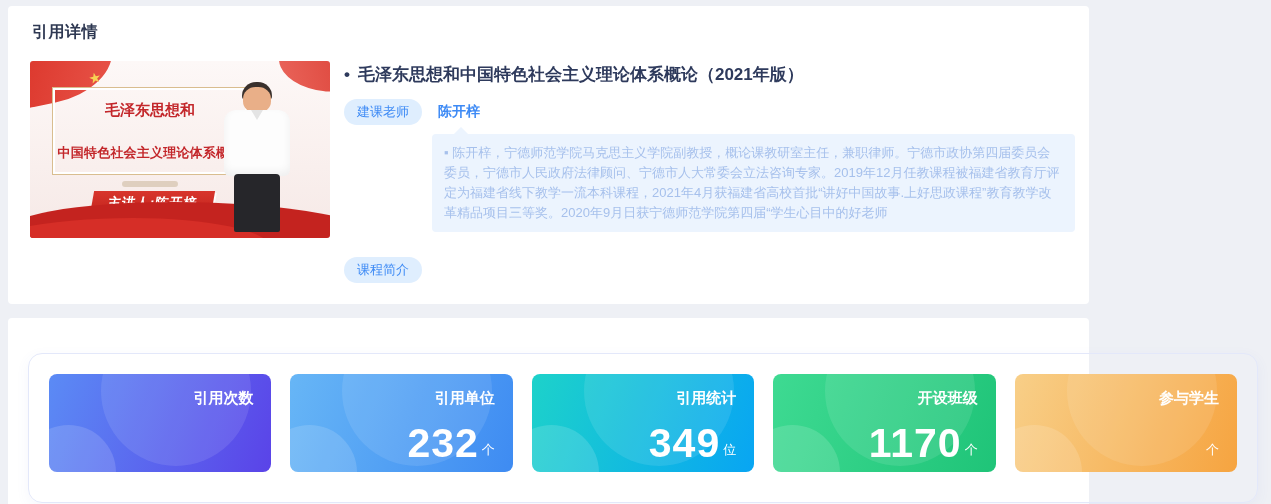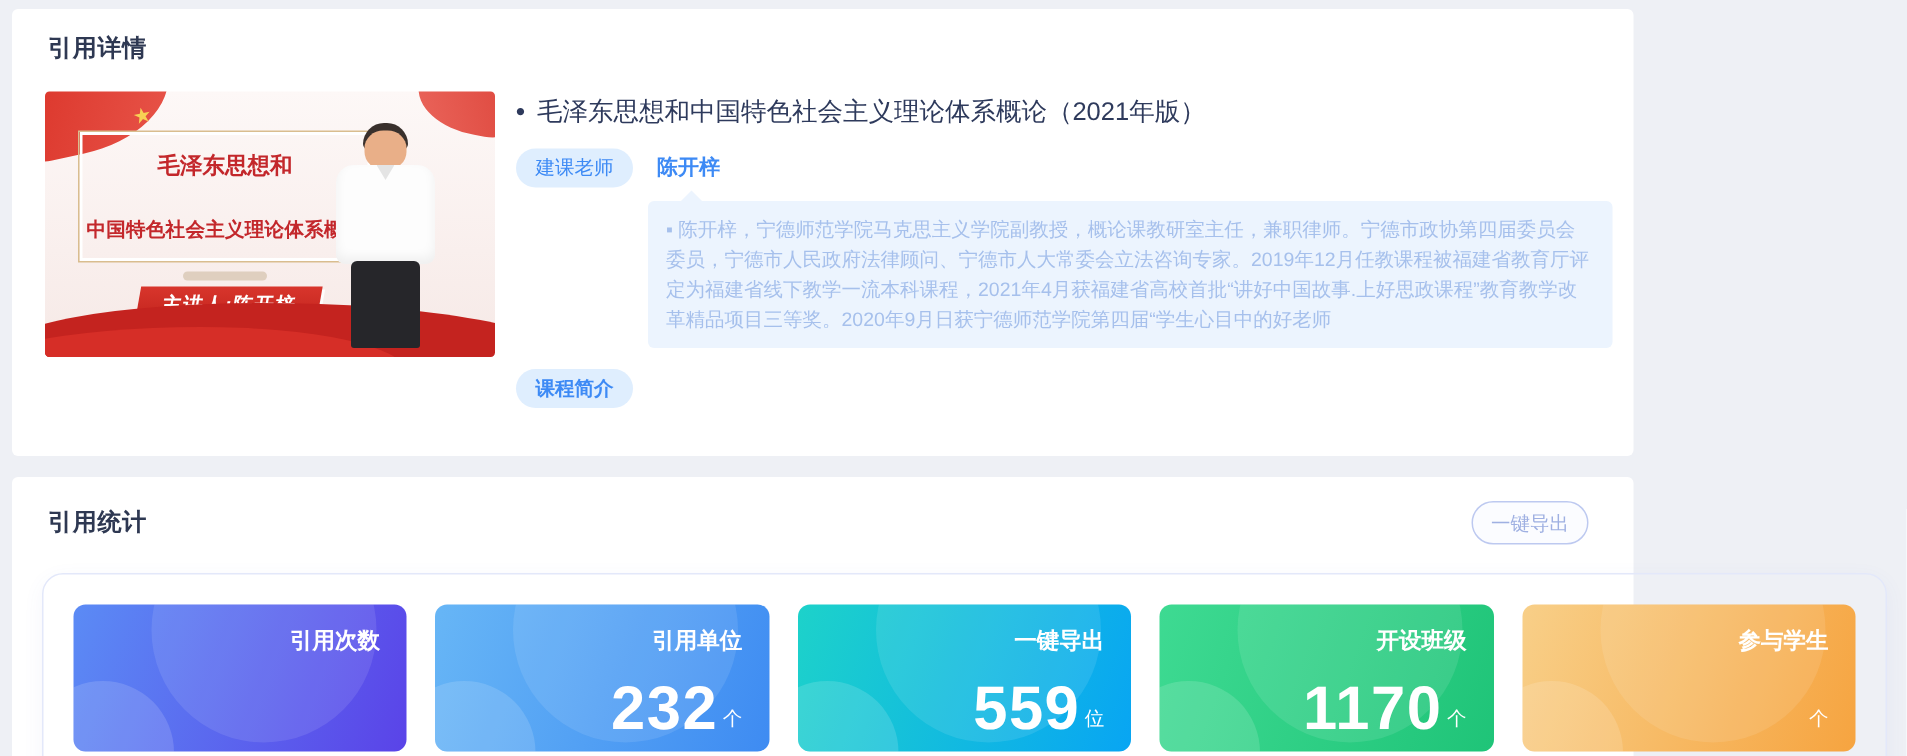--- a/index.html
+++ b/index.html
@@ -76,40 +76,40 @@
     background:#fdfdfd; border-radius:12px 12px 6px 6px;
     box-shadow:inset 0 -4px 8px rgba(0,0,0,.06);
   }
   .person .collar { position:absolute; left:39px; top:28px; width:12px; height:10px; background:#e4e4e4; clip-path:polygon(0 0,100% 0,50% 100%); }
   .person .pants { position:absolute; left:22px; top:92px; width:46px; height:58px; background:#26262a; border-radius:4px 4px 2px 2px; }
 
   
   .detail-info { flex:1; padding-left:14px; padding-top:2px; }
   .course-title-row { display:flex; align-items:baseline; }
   .bullet { color:#2e3a5c; font-size:17px; margin-right:8px; font-weight:bold; }
-  .course-title { font-size:17px; font-weight:normal; color:#2e3a5c; }
+  .course-title { font-size:17px; font-weight:bold; color:#2e3a5c; }
 
   .teacher-row { display:flex; align-items:center; margin-top:13px; }
   .pill-badge {
     background:#dfeefe; color:#3d8af5; font-size:13px;
     padding:4px 13px; border-radius:13px; flex:none;
   }
   .teacher-name { color:#3d8af5; font-size:14px; font-weight:bold; margin-left:16px; cursor:pointer; }
 
   .bio-tooltip {
     position:relative; margin-left:88px; margin-top:9px; margin-right:2px;
     background:#ecf4fe; border-radius:4px; padding:9px 12px;
     color:#a6c0ec; font-size:13px; line-height:20px;
   }
   .bio-tooltip::before {
     content:""; position:absolute; left:22px; top:-7px;
     border:7px solid transparent; border-top:none; border-bottom:7px solid #ecf4fe;
   }
 
-  .intro-row { display:flex; margin-top:14px; align-items:flex-start;font-weight:bold; }
+  .intro-row { display:flex; margin-top:25px; align-items:flex-start; }
   .intro-text {
     flex:1; margin-left:14px; margin-right:0;
     color:#454b59; font-size:13px; line-height:19px; text-align:justify;
   }
 
   
   .stats-header-row { display:flex; align-items:center; justify-content:space-between; padding-right:30px; }
   .panel-stats .panel-header { margin-left:12px; }
   .export-btn {
     width:78px; height:29px; border-radius:15px;
@@ -187,24 +187,20 @@
       <div class="bio-tooltip">▪ 陈开梓，宁德师范学院马克思主义学院副教授，概论课教研室主任，兼职律师。宁德市政协第四届委员会委员，宁德市人民政府法律顾问、宁德市人大常委会立法咨询专家。2019年12月任教课程被福建省教育厅评定为福建省线下教学一流本科课程，2021年4月获福建省高校首批“讲好中国故事.上好思政课程”教育教学改革精品项目三等奖。2020年9月日获宁德师范学院第四届“学生心目中的好老师</div>
 
       <div class="intro-row">
         <span class="pill-badge">课程简介</span>
       </div>
     </div>
   </div>
 </div>
 
 <div class="panel panel-stats">
-  <div class="stats-header-row">
-    <div class="panel-header">引用统计</div>
-    <button class="export-btn">一键导出</button>
-  </div>
 
   <div class="stats-box">
 
     <div class="stat-card" style="background: linear-gradient(110deg, rgb(91, 139, 245), rgb(90, 67, 232));">
       <div class="deco-a"></div>
       <div class="deco-b"></div>
       <div class="stat-label">引用次数</div>
     </div>
 
     <div class="stat-card" style="background: linear-gradient(110deg, rgb(103, 182, 246), rgb(62, 139, 242));">
@@ -213,23 +209,23 @@
       <div class="stat-label">引用单位</div>
       <div class="stat-value-row">
         <span class="stat-value">232</span>
         <span class="stat-unit">个</span>
       </div>
     </div>
 
     <div class="stat-card" style="background: linear-gradient(110deg, rgb(29, 210, 202), rgb(8, 165, 243));">
       <div class="deco-a"></div>
       <div class="deco-b"></div>
-      <div class="stat-label">一键导出</div>
-      <div class="stat-value-row">
-        <span class="stat-value">559</span>
+      <div class="stat-label">引用统计</div>
+      <div class="stat-value-row">
+        <span class="stat-value">349</span>
         <span class="stat-unit">位</span>
       </div>
     </div>
 
     <div class="stat-card" style="background: linear-gradient(110deg, rgb(62, 218, 146), rgb(31, 196, 120));">
       <div class="deco-a"></div>
       <div class="deco-b"></div>
       <div class="stat-label">开设班级</div>
       <div class="stat-value-row">
         <span class="stat-value">1170</span>

